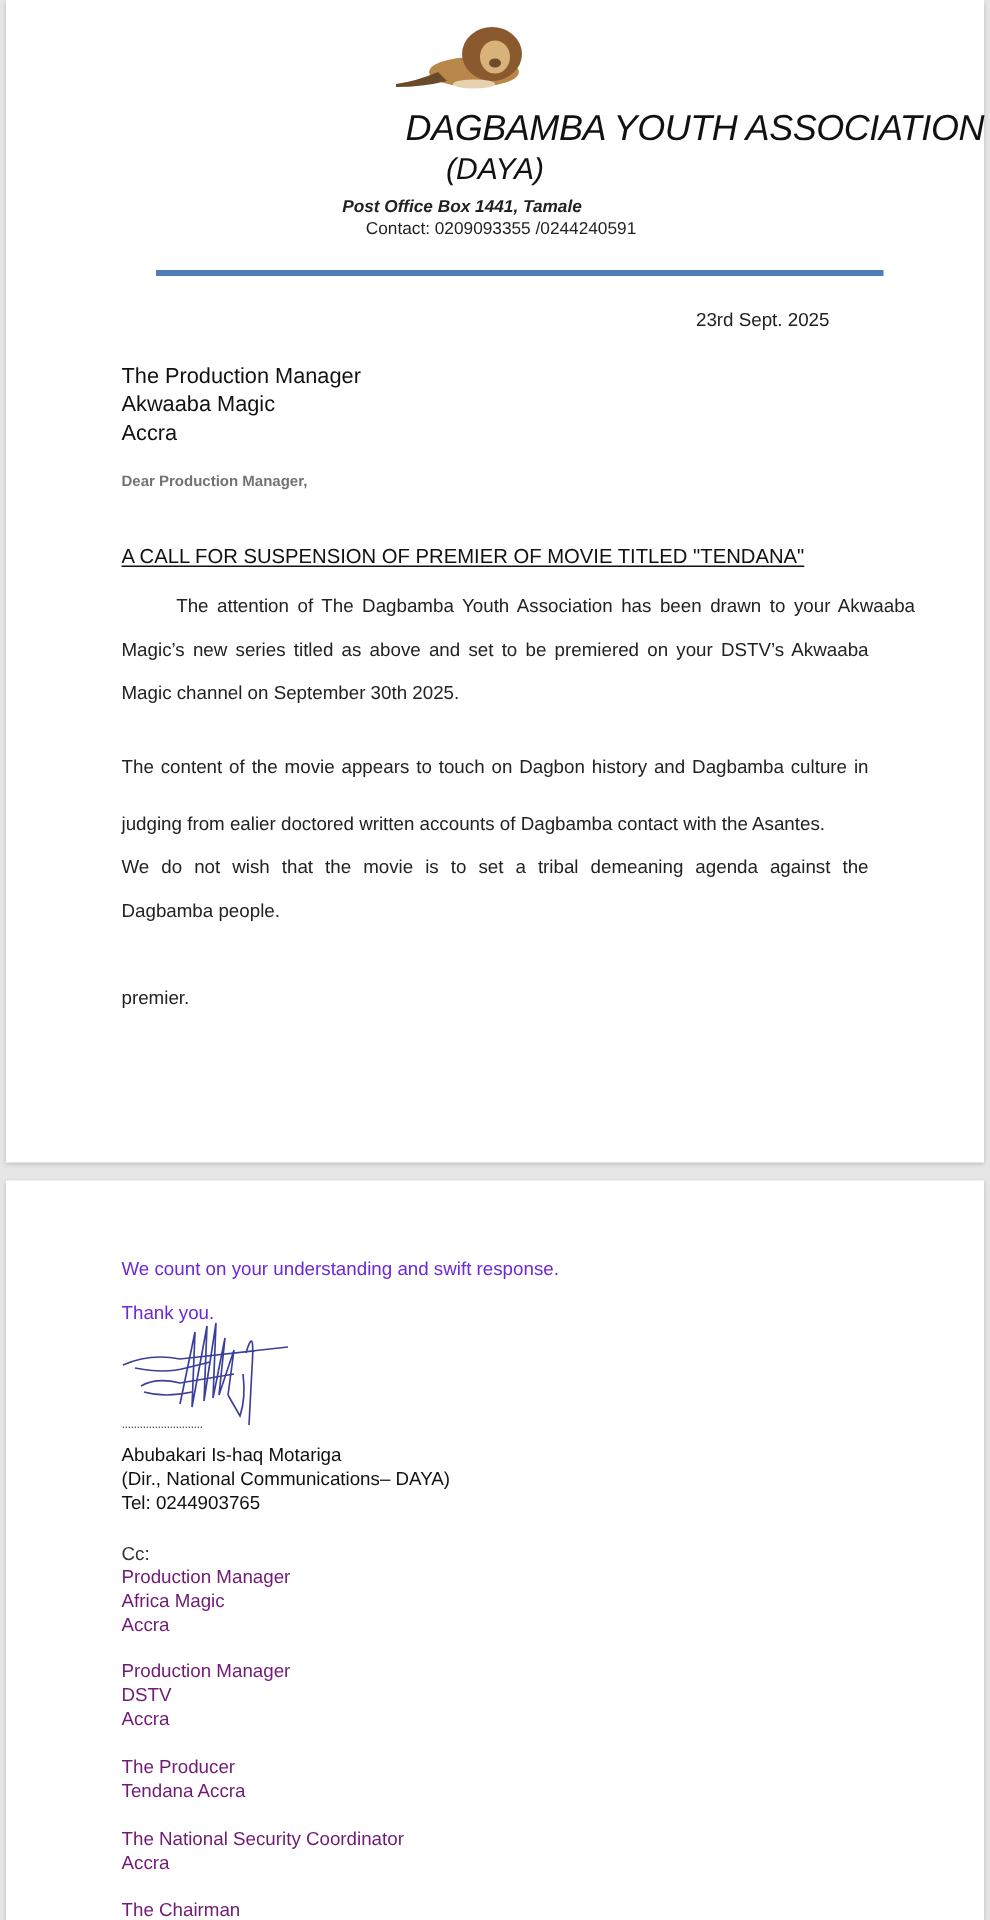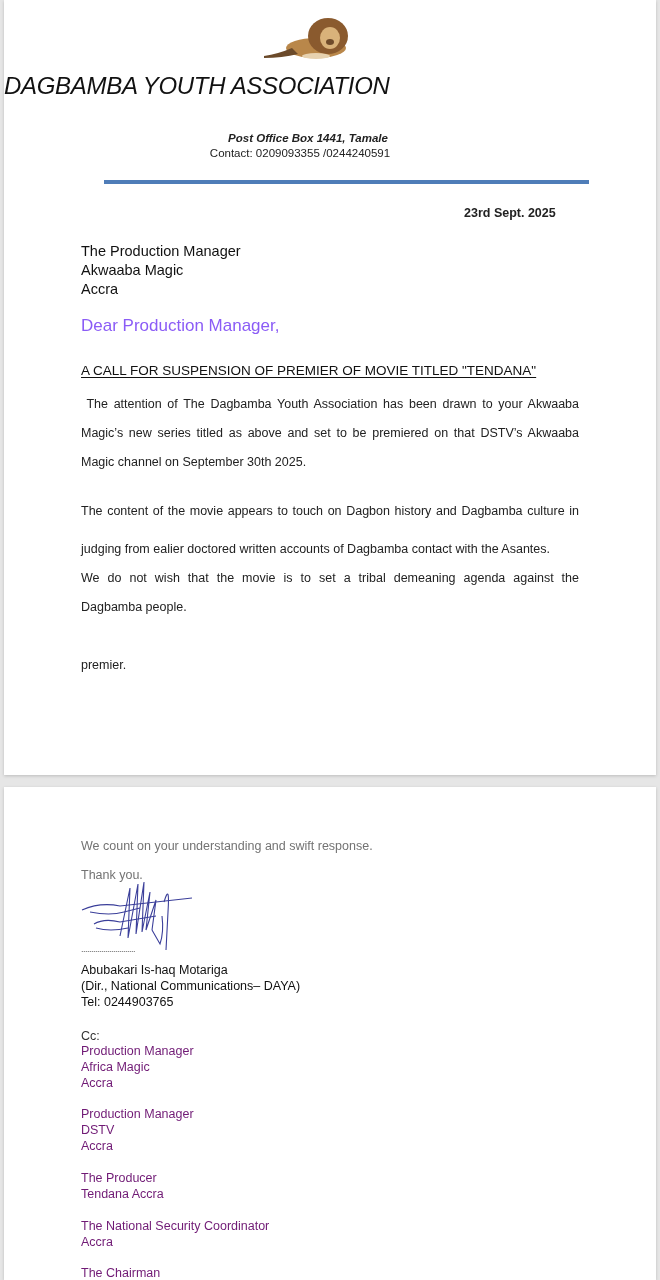--- a/index.html
+++ b/index.html
@@ -10,68 +10,69 @@
   }
   .page {
     position:absolute; left:4px; width:652px; background:#ffffff;
     box-shadow:0 1px 3px rgba(0,0,0,0.18);
   }
   #page1 { top:0; height:775px; }
   #page2 { top:787px; height:493px; }
   .abs { position:absolute; white-space:nowrap; }
 
   .lion { position:absolute; left:254px; top:14px; width:98px; height:48px; }
-  .org-name { left:0; width:652px; top:72px; text-align:left; font-size:24px; font-style:italic; letter-spacing:-0.3px; color:#111; }
+  .org-name { left:0; width:652px; top:72px; text-align:right; font-size:24px; font-style:italic; letter-spacing:-0.3px; color:#111; }
   .org-abbr { left:0; width:652px; top:102px; text-align:center; font-size:20px; font-style:italic; color:#111; }
   .org-addr { left:0; width:608px; top:132px; text-align:center; font-size:11.5px; font-style:italic; font-weight:bold; color:#222; }
-  .org-contact { left:0; width:592px; top:147px; text-align:center; font-size:11.5px; color:#222; }
+  .org-contact { left:0; width:592px; top:147px; text-align:center; font-size:11.5px; color:#222;padding-left:34px; }
   .rule { position:absolute; left:100px; top:180px; width:485px; height:4px; background:#4f7db8; }
 
-  .date { left:460px; top:206px; font-size:12.5px; color:#222;font-weight:bold; }
+  .date { left:460px; top:206px; font-size:12.5px; color:#222; }
   .recip { left:77px; font-size:14.5px; color:#111; }
-  .salutation { left:77px; top:316px; font-size:17px; color:#8b5cf6; }
+  .salutation { left:77px; top:316px; font-size:10px; color:#737373;font-weight:bold; }
   .subject { left:77px; top:363px; font-size:13.5px; color:#111; text-decoration:underline; text-underline-offset:2px; }
 
   .body-line { left:77px; width:498px; font-size:12.5px; color:#222; }
   .justify { text-align:justify; text-align-last:justify; }
 
-  .p2 { left:77px; font-size:12.5px; color:#737373; }
+  .p2 { left:77px; font-size:12.5px; color:#6d28d9; }
   .sig-svg { position:absolute; left:76px; top:85px; width:118px; height:80px; }
   .sig-dots { left:77px; top:157px; font-size:9px; color:#555; letter-spacing:-0.5px; }
   .sig-line { left:77px; font-size:12.5px; color:#111; }
   .cc-line { left:77px; font-size:12.5px; color:#701a75; }
 </style>
 </head>
 <body>
 
 <div id="page1" class="page">
   <svg class="lion" viewBox="0 0 98 48">
     <ellipse cx="58" cy="34" rx="30" ry="10" fill="#b9874a"></ellipse>
     <path d="M6 42 Q20 40 34 34 L40 40 Q24 44 6 44 Z" fill="#6b4a2a"></path>
     <ellipse cx="70" cy="22" rx="20" ry="18" fill="#8a5a2e"></ellipse>
     <ellipse cx="72" cy="24" rx="10" ry="11" fill="#d9b27a"></ellipse>
     <ellipse cx="72" cy="28" rx="4" ry="3" fill="#6e4a2a"></ellipse>
     <ellipse cx="58" cy="42" rx="14" ry="3" fill="#e7d2b0"></ellipse>
   </svg>
   <div class="abs org-name">DAGBAMBA YOUTH ASSOCIATION</div>
+  <div class="abs org-abbr">(DAYA)</div>
   <div class="abs org-addr">Post Office Box 1441, Tamale</div>
   <div class="abs org-contact">Contact:  0209093355 /0244240591</div>
   <div class="rule"></div>
 
   <div class="abs date">23rd Sept. 2025</div>
 
   <div class="abs recip" style="top:243px">The Production Manager</div>
   <div class="abs recip" style="top:262px">Akwaaba Magic</div>
   <div class="abs recip" style="top:281px">Accra</div>
 
   <div class="abs salutation">Dear Production Manager,</div>
   <div class="abs subject">A CALL FOR SUSPENSION OF PREMIER OF MOVIE TITLED "TENDANA"</div>
 
-  <div class="abs body-line justify" style="top:397px; white-space:pre;"> The attention of The Dagbamba Youth Association has been drawn to your Akwaaba</div>
-  <div class="abs body-line justify" style="top:426px">Magic’s new series titled as above and set to be premiered on that DSTV’s Akwaaba</div>
+  <div class="abs body-line justify" style="top:397px; white-space:pre;margin-left:31px;"> The attention of The Dagbamba Youth Association has been drawn to your Akwaaba</div>
+  <div class="abs body-line justify" style="top:426px">Magic’s new series titled as above and set to be premiered on your DSTV’s Akwaaba</div>
   <div class="abs body-line" style="top:455px">Magic channel on September 30th 2025.</div>
   <div class="abs body-line justify" style="top:504px">The content of the movie appears to touch on Dagbon history and Dagbamba culture in</div>
   <div class="abs body-line" style="top:542px">judging from ealier doctored written accounts of Dagbamba contact with the Asantes.</div>
   <div class="abs body-line" style="top:600px">Dagbamba people.</div>
   <div class="abs body-line justify" style="top:571px">We do not wish that the movie is to set a tribal demeaning agenda against the</div>
   <div class="abs body-line" style="top:658px">premier.</div>
 </div>
 
 <div id="page2" class="page">
   <div class="abs p2" style="top:52px">We count on your understanding and swift response.</div>

